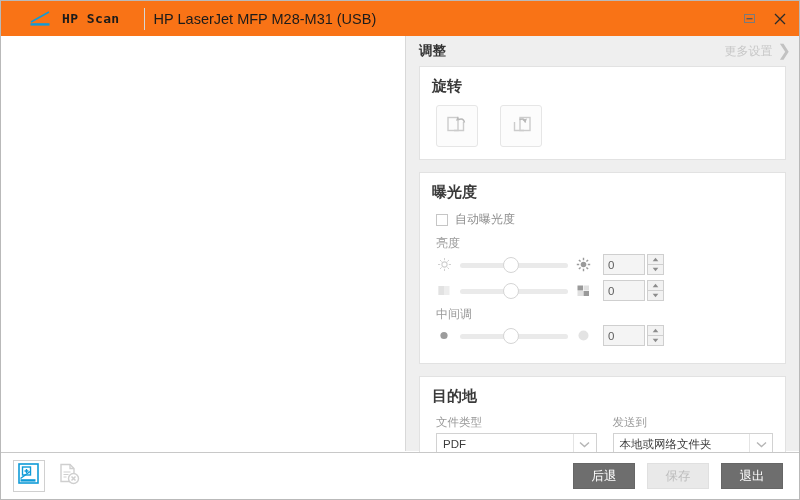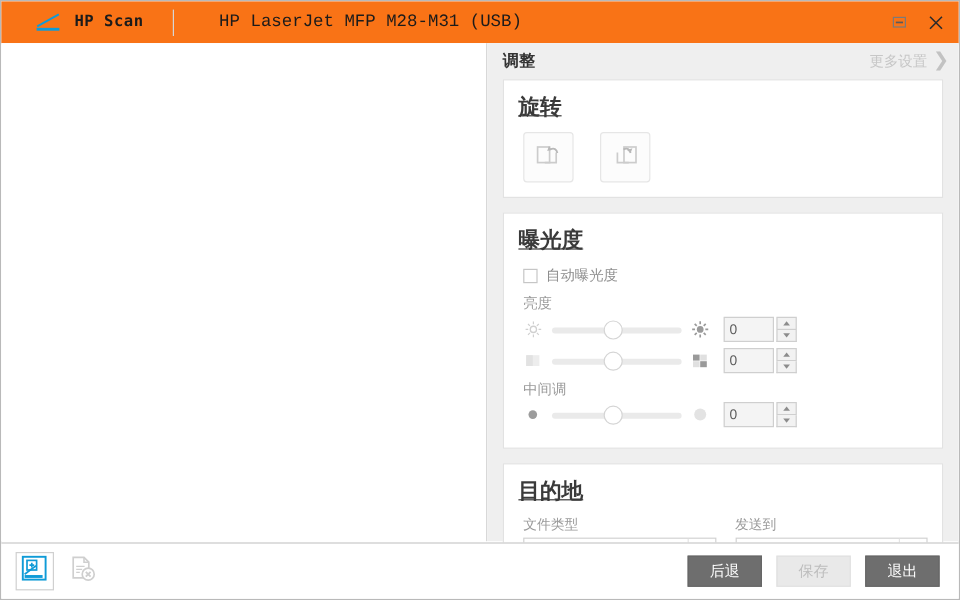--- a/index.html
+++ b/index.html
@@ -53,24 +53,24 @@
     color: #1b1b1b;
     letter-spacing: 0.4px;
   }
   .title-divider {
     width: 1px;
     height: 22px;
     background: #d6d6d6;
     margin-left: 24px;
   }
   .device-title {
-    font-family: Liberation Mono, monospace;
+    font-family: Liberation Sans, sans-serif;
     font-size: 14.5px;
     color: #1b1b1b;
-    margin-left: 38px;
+    margin-left: 9px;
     letter-spacing: 0px;
     white-space: nowrap;
   }
   .winbtns {
     position: absolute;
     right: 10px;
     top: 0;
     height: 35px;
     display: flex;
     align-items: center;
@@ -139,25 +139,24 @@
   }
 
   .card {
     background: #ffffff;
     border: 1px solid #e2e2e2;
     margin: 0 13px 12px 13px;
     box-sizing: border-box;
     padding: 10px 12px 12px 12px;
   }
   .card-title {
-    font-size: 18px;
+    font-size: 15px;
     font-weight: bold;
     color: #3a3a3a;
     margin-bottom: 9px;
-    text-decoration: underline;
   }
 
   
   .rotate-row {
     display: flex;
     gap: 22px;
     padding-left: 4px;
   }
   .rot-btn {
     width: 40px;

